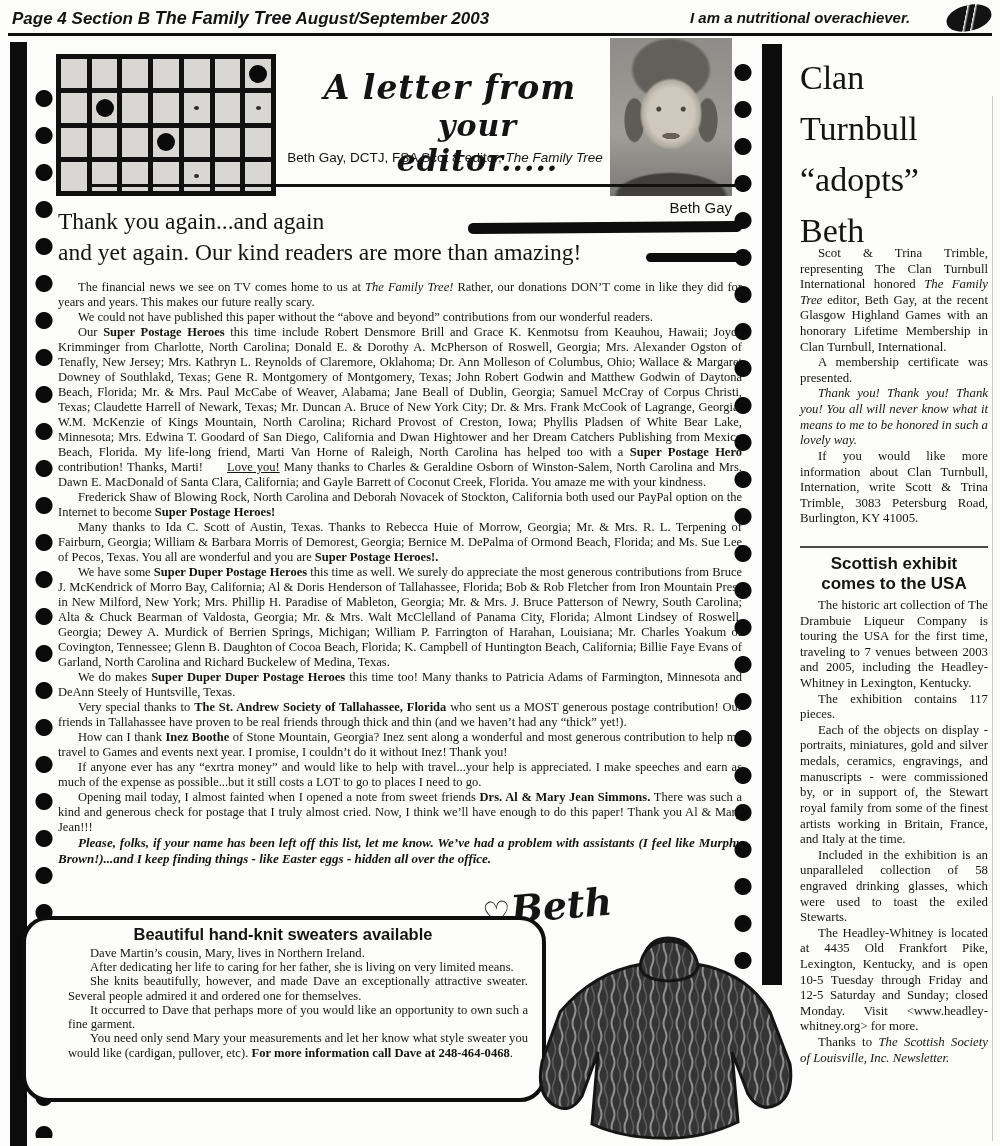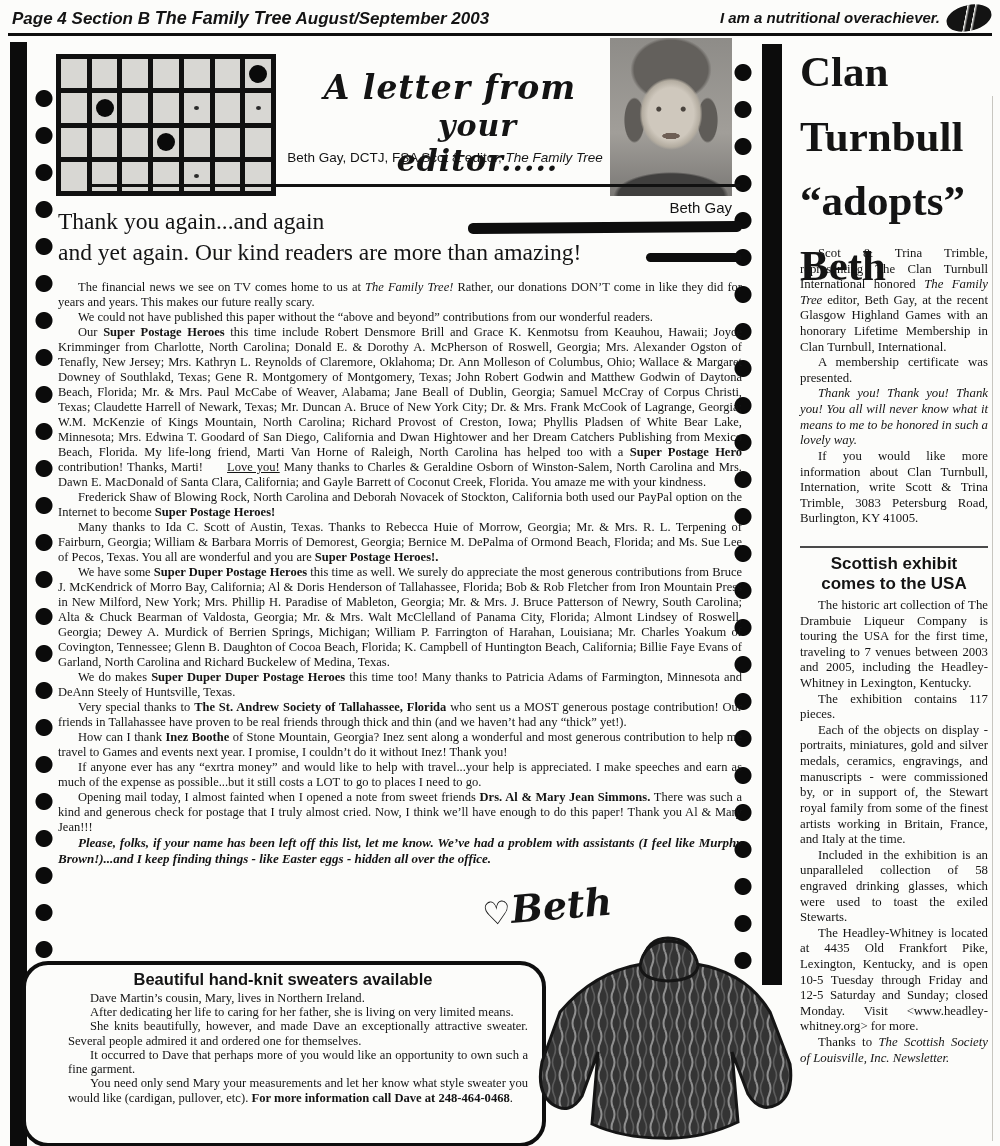--- a/index.html
+++ b/index.html
@@ -5,21 +5,21 @@
   html,body{margin:0;padding:0;background:#e8e8e6;}
   #page{position:relative;width:1000px;height:1146px;background:#fcfcfa;color:#141414;
         font-family:"Liberation Serif",serif;overflow:hidden;}
   .abs{position:absolute;}
   .b{font-weight:bold;} .i{font-style:italic;} .u{text-decoration:underline;margin-left:20px;}
   .bi{font-weight:bold;font-style:italic;}
 
   
   #hdr-left{left:12px;top:8px;font:italic bold 17px "Liberation Sans",sans-serif;white-space:nowrap;}
   #hdr-left .mast{font-size:18px;}
-  #hdr-quip{left:690px;top:9px;width:250px;text-align:right;font:italic bold 15px "Liberation Sans",sans-serif;}
+  #hdr-quip{left:690px;top:9px;width:250px;text-align:left;font:italic bold 15px "Liberation Sans",sans-serif;}
   #saucer{left:946px;top:5px;width:46px;height:26px;border-radius:50%;transform:rotate(-14deg);
           background-color:#131313;
           background-image:linear-gradient(115deg,transparent 42%,#f6f6f3 43%,transparent 48%,transparent 56%,#f6f6f3 57%,transparent 62%);}
   #hdr-rule{left:8px;top:33px;width:984px;height:3px;background:#0e0e0e;}
 
   
   .vbar{background:#0c0c0c;}
   #bar-left{left:10px;top:42px;width:17px;height:1104px;}
   #bar-mid{left:762px;top:44px;width:20px;height:941px;}
   .dots{background-image:radial-gradient(circle at 50% 50%,#0b0b0b 8px,rgba(0,0,0,0) 9px);
@@ -62,31 +62,31 @@
   .marker{background:#0d0d0d;border-radius:5px;}
   #mk1{left:468px;top:222px;width:274px;height:11px;transform:rotate(-.4deg);}
   #mk2{left:646px;top:253px;width:96px;height:9px;}
   #letter-body{left:58px;top:280px;width:684px;font-size:12.5px;line-height:1.2;text-align:justify;font-family:Liberation Serif, serif;}
   #letter-body p{margin:0;text-indent:20px;}
   #letter-body p.bi{font-size:13px;}
   #sig{left:482px;top:884px;font:italic bold 38px "DejaVu Serif",serif;transform:rotate(-5deg);white-space:nowrap;}
   #sig .heart{font-family:"DejaVu Sans",sans-serif;font-weight:normal;font-size:32px;}
 
   
-  #ad-box{left:22px;top:961px;width:524px;height:186px;border:4px solid #0e0e0e;border-radius:26px;
+  #ad-box{left:22px;top:916px;width:524px;height:186px;border:4px solid #0e0e0e;border-radius:26px;
           box-sizing:border-box;padding:5px 14px 4px 12px;background:#fcfcfa;}
   #ad-title{text-align:center;font:bold 16.5px "Liberation Sans",sans-serif;margin:0 0 2px 0;}
   #ad-body{font-size:12.6px;line-height:1.13;text-align:justify;margin-left:30px;}
   #ad-body p{margin:0;text-indent:22px;}
 
   #sweater{left:532px;top:926px;z-index:5;}
 
   
-  #clan-hl{left:800px;top:40px;width:192px;font-family:"Liberation Serif",serif;
-           font-weight:bold;font-size:43px;line-height:1.5;}
+  #clan-hl{left:800px;top:52px;width:192px;font-family:"Liberation Serif",serif;
+           font-weight:normal;font-size:34px;line-height:1.5;}
   #clan-body{left:800px;top:246px;width:188px;font-size:12.8px;line-height:1.22;text-align:justify;}
   #clan-body p,#exhibit-body p{margin:0;text-indent:18px;}
   #divider{left:800px;top:546px;width:188px;height:2px;background:#4a4a4a;}
   #exhibit-hd{left:798px;top:554px;width:192px;text-align:center;
               font:bold 17px "Liberation Sans",sans-serif;line-height:1.2;}
   #exhibit-body{left:800px;top:598px;width:188px;font-size:12.8px;line-height:1.22;text-align:justify;}
 </style>
 </head>
 <body>
 

